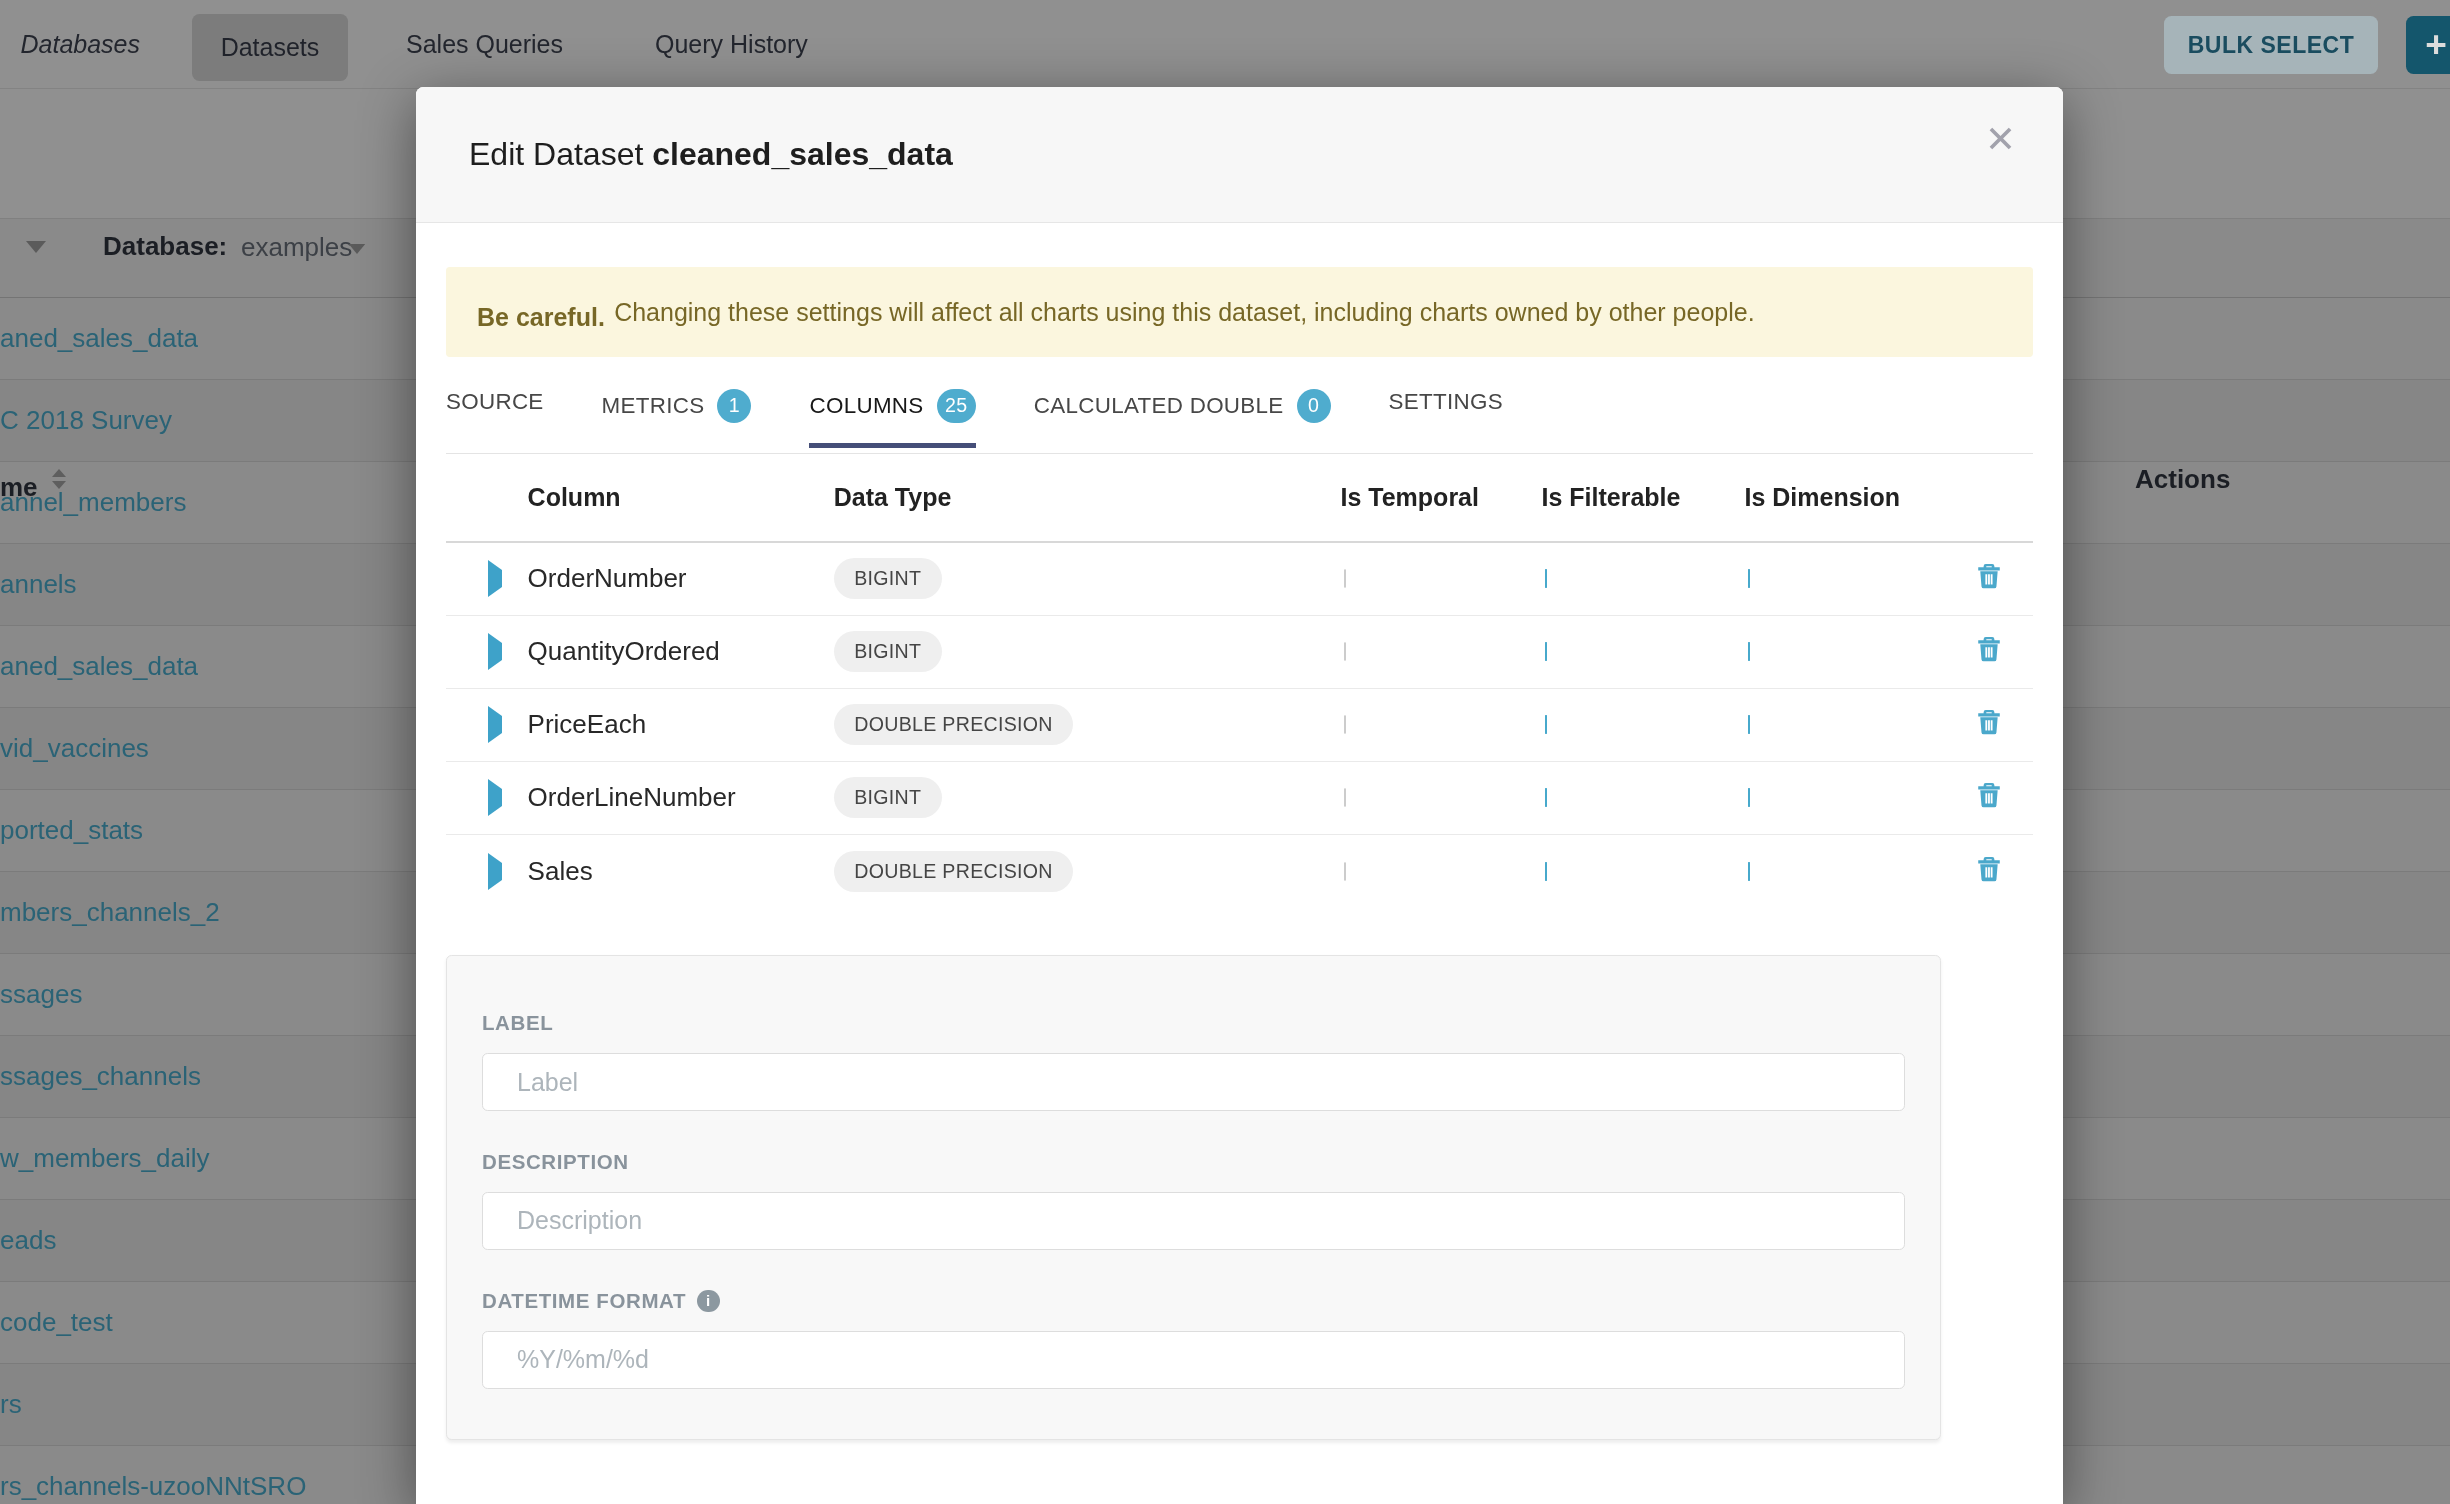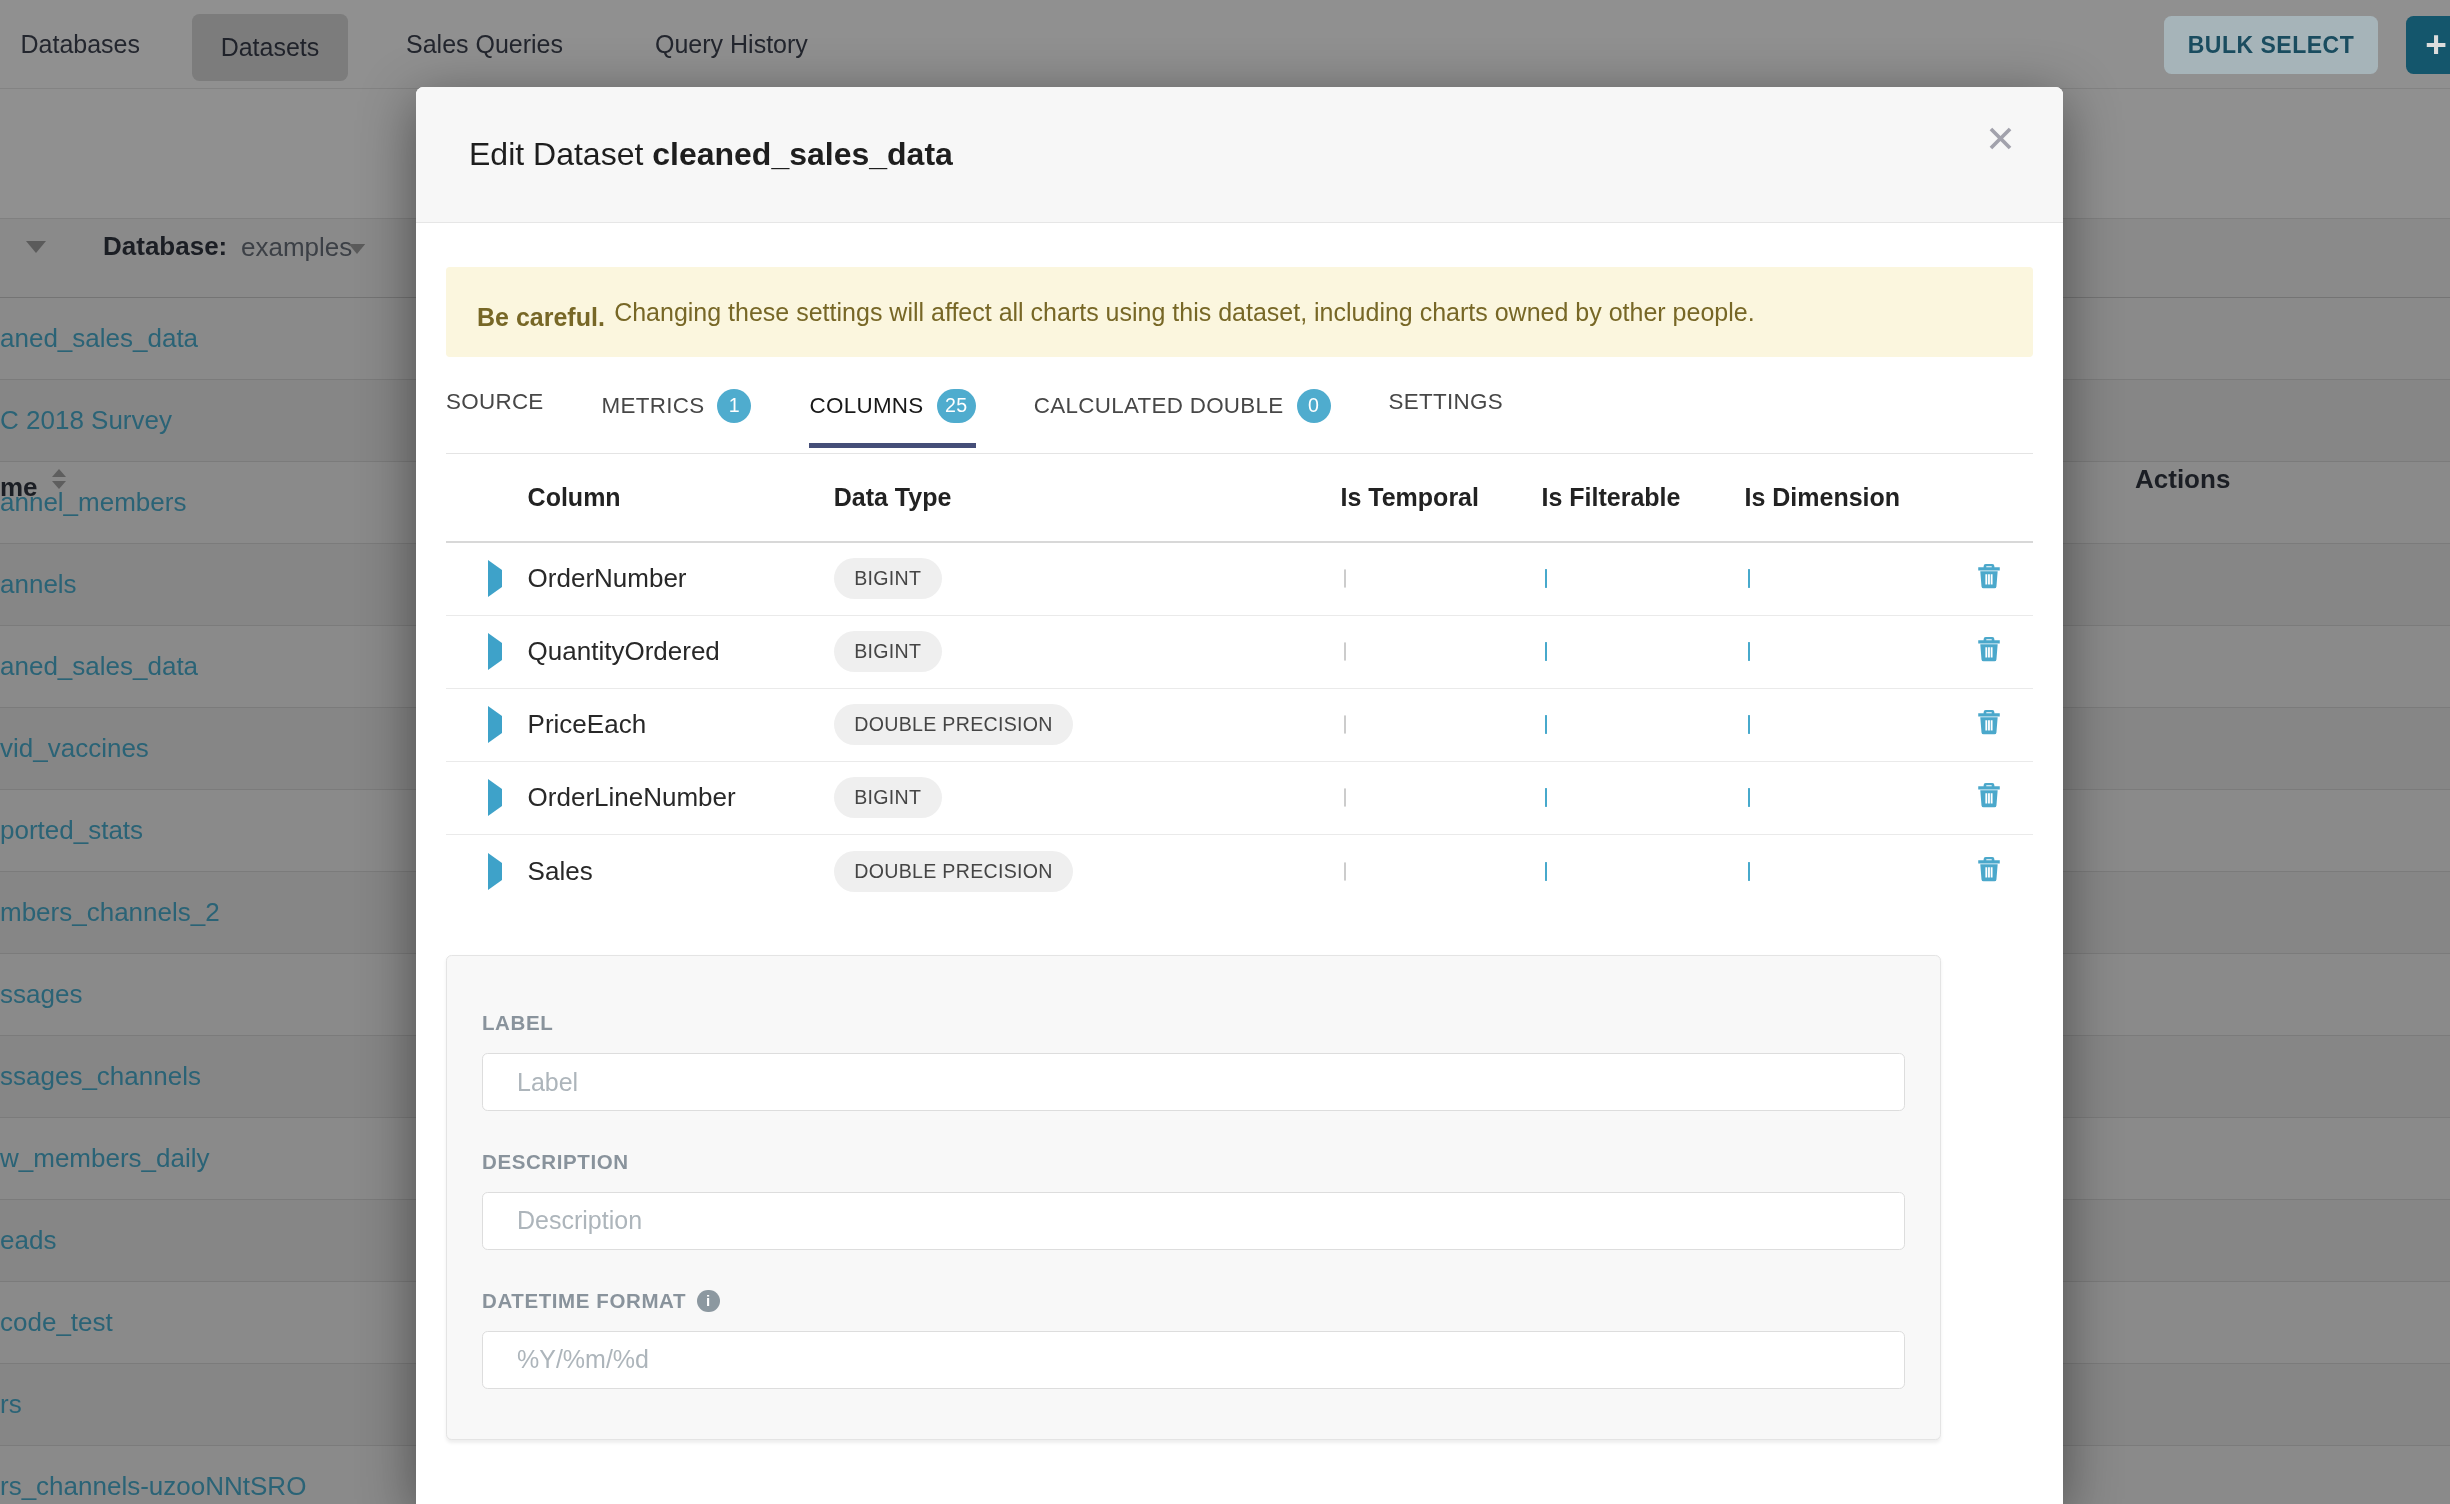--- a/index.html
+++ b/index.html
@@ -79,21 +79,21 @@
   .field-input.mt2 { margin-top:17.7px; }
   .field-input::placeholder { color:#ADB5BB; }
   .info-icon { width:22.4px; height:22.4px; border-radius:50%; background:#8C98A0; color:#FFFFFF; font-size:15px; font-weight:bold; display:inline-flex; align-items:center; justify-content:center; font-style:normal; }
 </style>
 </head>
 <body>
 
 <div class="bg-page">
 
   <div class="bg-nav">
-    <div class="bg-nav-item" style="left:20.5px;">Databases</div>
+    <div class="bg-nav-item" style="left:20.5px;font-style:italic;">Databases</div>
     <div class="bg-nav-pill">Datasets</div>
     <div class="bg-nav-item" style="left:406px;">Sales Queries</div>
     <div class="bg-nav-item" style="left:655px;">Query History</div>
     <button class="bulk-btn">BULK SELECT</button>
     <button class="plus-btn">+</button>
   </div>
 
   <div class="bg-strip">
     <span class="caret-down bg-db-caret"></span>
     <span class="bg-db-label">Database:</span>

